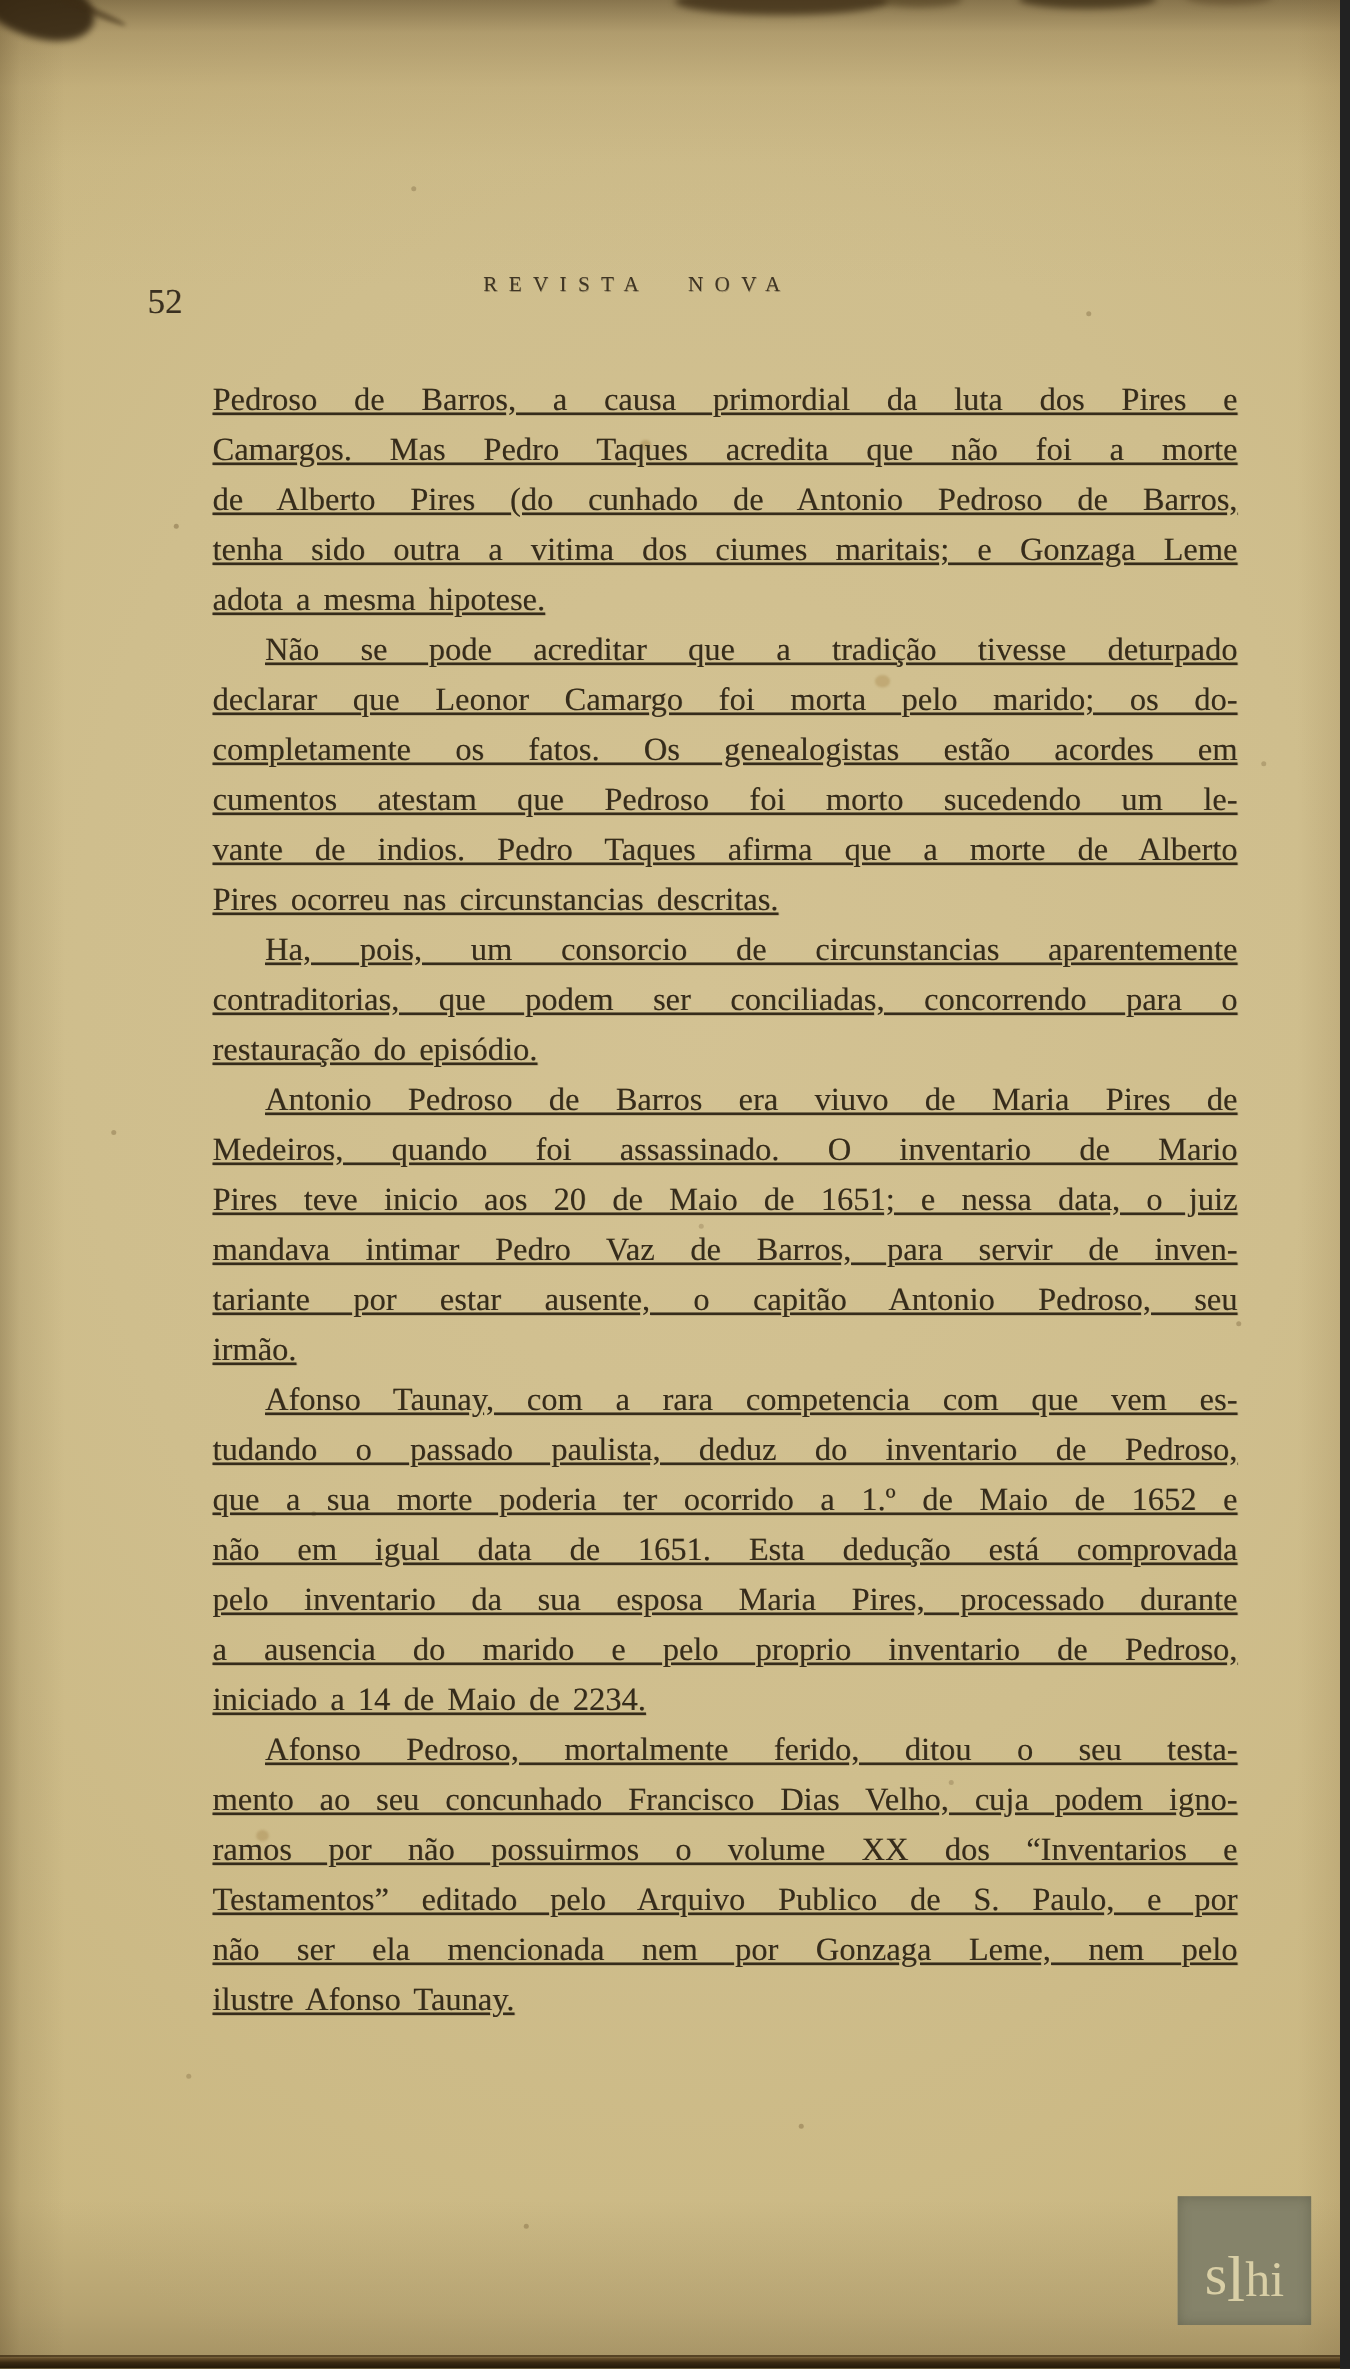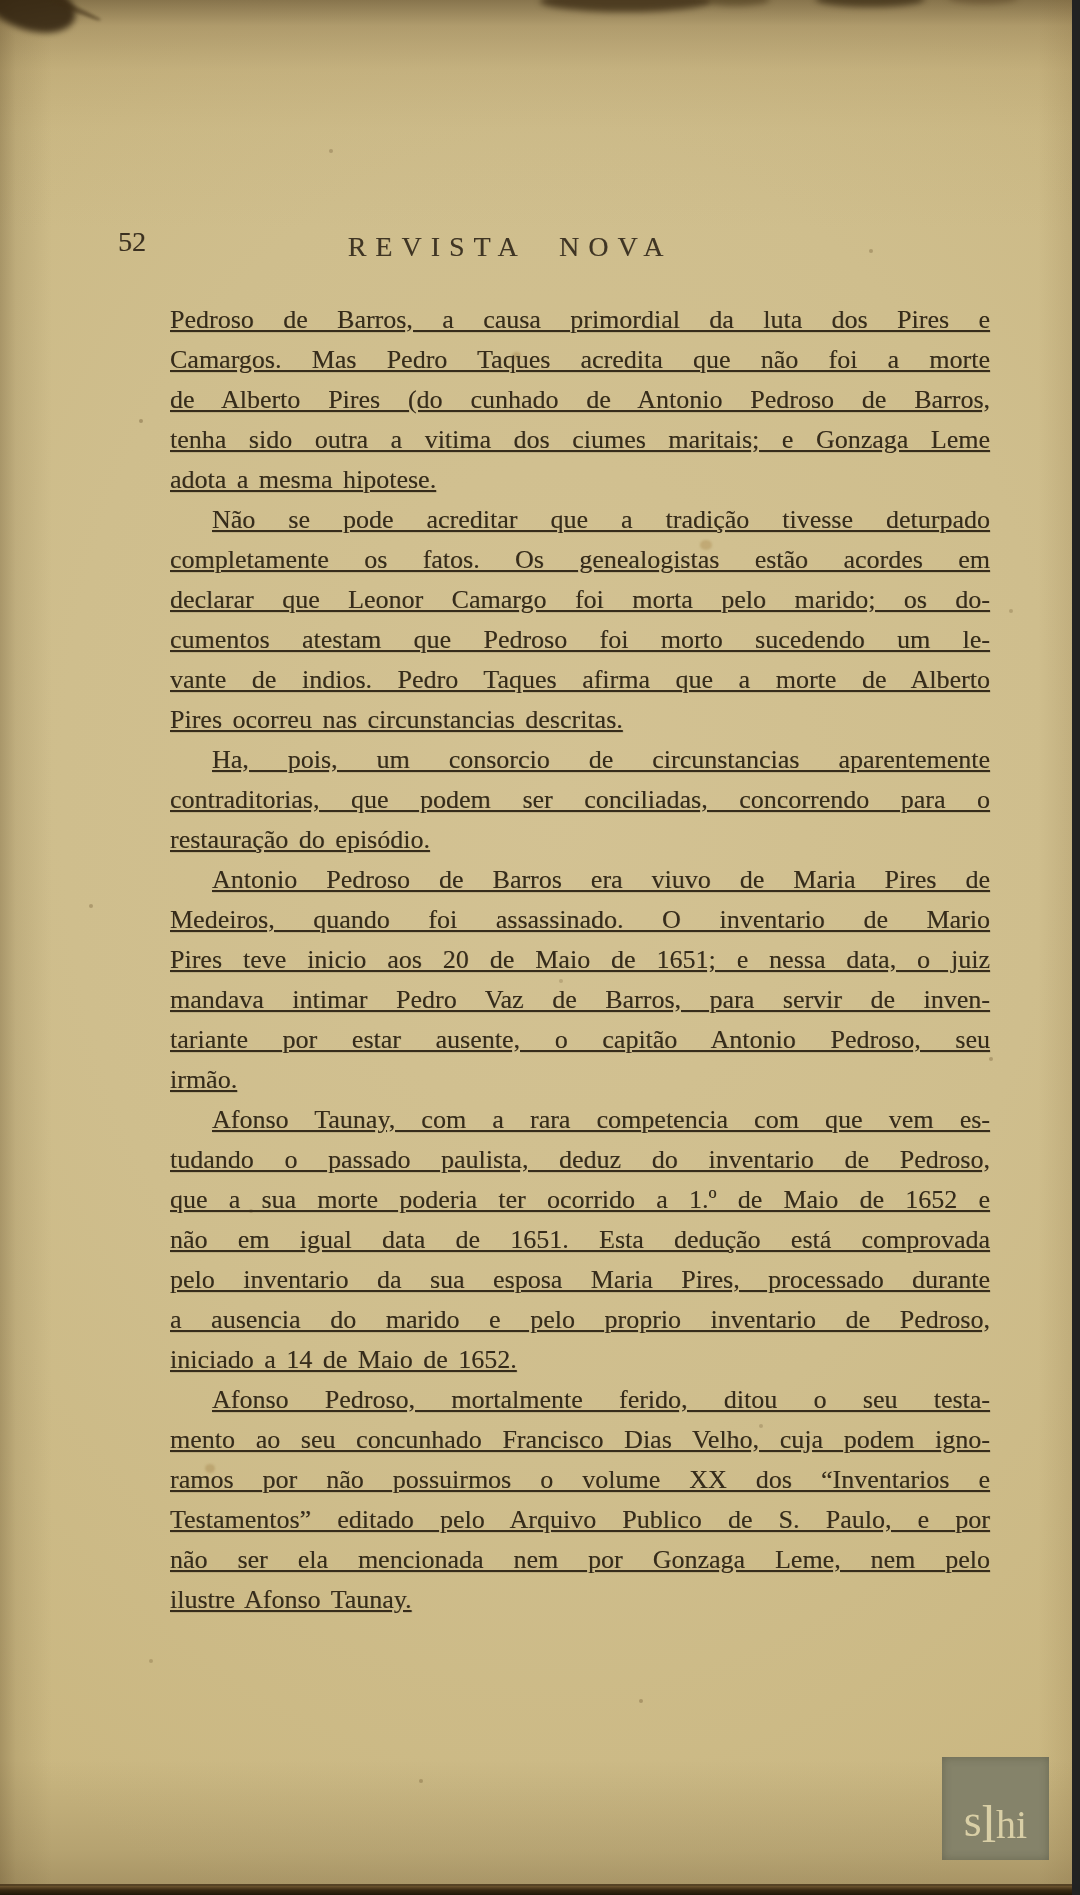--- a/index.html
+++ b/index.html
@@ -34,22 +34,22 @@
       90px 905px 0 1px rgba(95,72,38,0.30), 990px 1058px 0 1px rgba(95,72,38,0.30),
       250px 1210px 0 1px rgba(95,72,38,0.26), 640px 1700px 0 1px rgba(95,72,38,0.32),
       420px 1780px 0 1px rgba(95,72,38,0.30), 150px 1660px 0 1px rgba(95,72,38,0.26),
       760px 1425px 0 1px rgba(95,72,38,0.24), 560px 980px 0 1px rgba(95,72,38,0.22);}
   .bottom-line{position:absolute;left:0;right:0;bottom:9px;height:2px;background:rgba(72,53,26,0.85);}
   .bottom-band{position:absolute;left:0;right:0;bottom:0;height:9px;
     background:linear-gradient(180deg,#6e552f 0%,#3a2a13 45%,#201708 100%);}
   
   .page-number{position:absolute;left:118px;top:226px;font-size:28px;color:#3a3020;
     text-shadow:0.4px 0.4px 0 rgba(58,48,32,0.4);}
-  .journal-title{position:absolute;left:170px;top:231px;width:680px;text-align:center;
-    font-size:28px;letter-spacing:9px;word-spacing:18px;color:#3f3524;
+  .journal-title{position:absolute;left:170px;top:218px;width:680px;text-align:center;
+    font-size:17px;letter-spacing:9px;word-spacing:18px;color:#3f3524;
     text-shadow:0.4px 0.4px 0 rgba(63,53,36,0.35);}
   
   .text-block{position:absolute;left:170px;top:300px;width:820px;color:#362c1b;
     font-size:26px;text-shadow:0.35px 0.35px 0 rgba(54,44,27,0.38);}
   .line{height:40px;line-height:40px;white-space:normal;word-spacing:4px;text-decoration:underline;}
   .line.j{text-align:justify;text-align-last:justify;}
   .line.ind{padding-left:42px;}
   
   .watermark{position:absolute;left:942px;top:1757px;width:107px;height:103px;
     background:#85836a;box-shadow:inset 0 0 10px rgba(55,55,38,0.35);
@@ -79,41 +79,41 @@
   <div class="page-number">52</div>
   <div class="journal-title">REVISTA NOVA</div>
 
   <div class="text-block" id="text-block">
       <div class="line j">Pedroso de Barros, a causa primordial da luta dos Pires e</div>
       <div class="line j">Camargos. Mas Pedro Taques acredita que não foi a morte</div>
       <div class="line j">de Alberto Pires (do cunhado de Antonio Pedroso de Barros,</div>
       <div class="line j">tenha sido outra a vitima dos ciumes maritais; e Gonzaga Leme</div>
       <div class="line">adota a mesma hipotese.</div>
       <div class="line j ind">Não se pode acreditar que a tradição tivesse deturpado</div>
+      <div class="line j">declarar que Leonor Camargo foi morta pelo marido; os do-</div>
       <div class="line j">completamente os fatos. Os genealogistas estão acordes em</div>
-      <div class="line j">declarar que Leonor Camargo foi morta pelo marido; os do-</div>
       <div class="line j">cumentos atestam que Pedroso foi morto sucedendo um le-</div>
       <div class="line j">vante de indios. Pedro Taques afirma que a morte de Alberto</div>
       <div class="line">Pires ocorreu nas circunstancias descritas.</div>
       <div class="line j ind">Ha, pois, um consorcio de circunstancias aparentemente</div>
       <div class="line j">contraditorias, que podem ser conciliadas, concorrendo para o</div>
       <div class="line">restauração do episódio.</div>
       <div class="line j ind">Antonio Pedroso de Barros era viuvo de Maria Pires de</div>
       <div class="line j">Medeiros, quando foi assassinado. O inventario de Mario</div>
       <div class="line j">Pires teve inicio aos 20 de Maio de 1651; e nessa data, o juiz</div>
       <div class="line j">mandava intimar Pedro Vaz de Barros, para servir de inven-</div>
       <div class="line j">tariante por estar ausente, o capitão Antonio Pedroso, seu</div>
       <div class="line">irmão.</div>
       <div class="line j ind">Afonso Taunay, com a rara competencia com que vem es-</div>
       <div class="line j">tudando o passado paulista, deduz do inventario de Pedroso,</div>
       <div class="line j">que a sua morte poderia ter ocorrido a 1.º de Maio de 1652 e</div>
       <div class="line j">não em igual data de 1651. Esta dedução está comprovada</div>
       <div class="line j">pelo inventario da sua esposa Maria Pires, processado durante</div>
       <div class="line j">a ausencia do marido e pelo proprio inventario de Pedroso,</div>
-      <div class="line">iniciado a 14 de Maio de 1652.</div>
+      <div class="line">iniciado a 14 de Maio de 2234.</div>
       <div class="line j ind">Afonso Pedroso, mortalmente ferido, ditou o seu testa-</div>
       <div class="line j">mento ao seu concunhado Francisco Dias Velho, cuja podem igno-</div>
       <div class="line j">ramos por não possuirmos o volume XX dos “Inventarios e</div>
       <div class="line j">Testamentos” editado pelo Arquivo Publico de S. Paulo, e por</div>
       <div class="line j">não ser ela mencionada nem por Gonzaga Leme, nem pelo</div>
       <div class="line">ilustre Afonso Taunay.</div>
     </div>
 
   <div class="watermark">
     <span class="wm-s">s</span>

